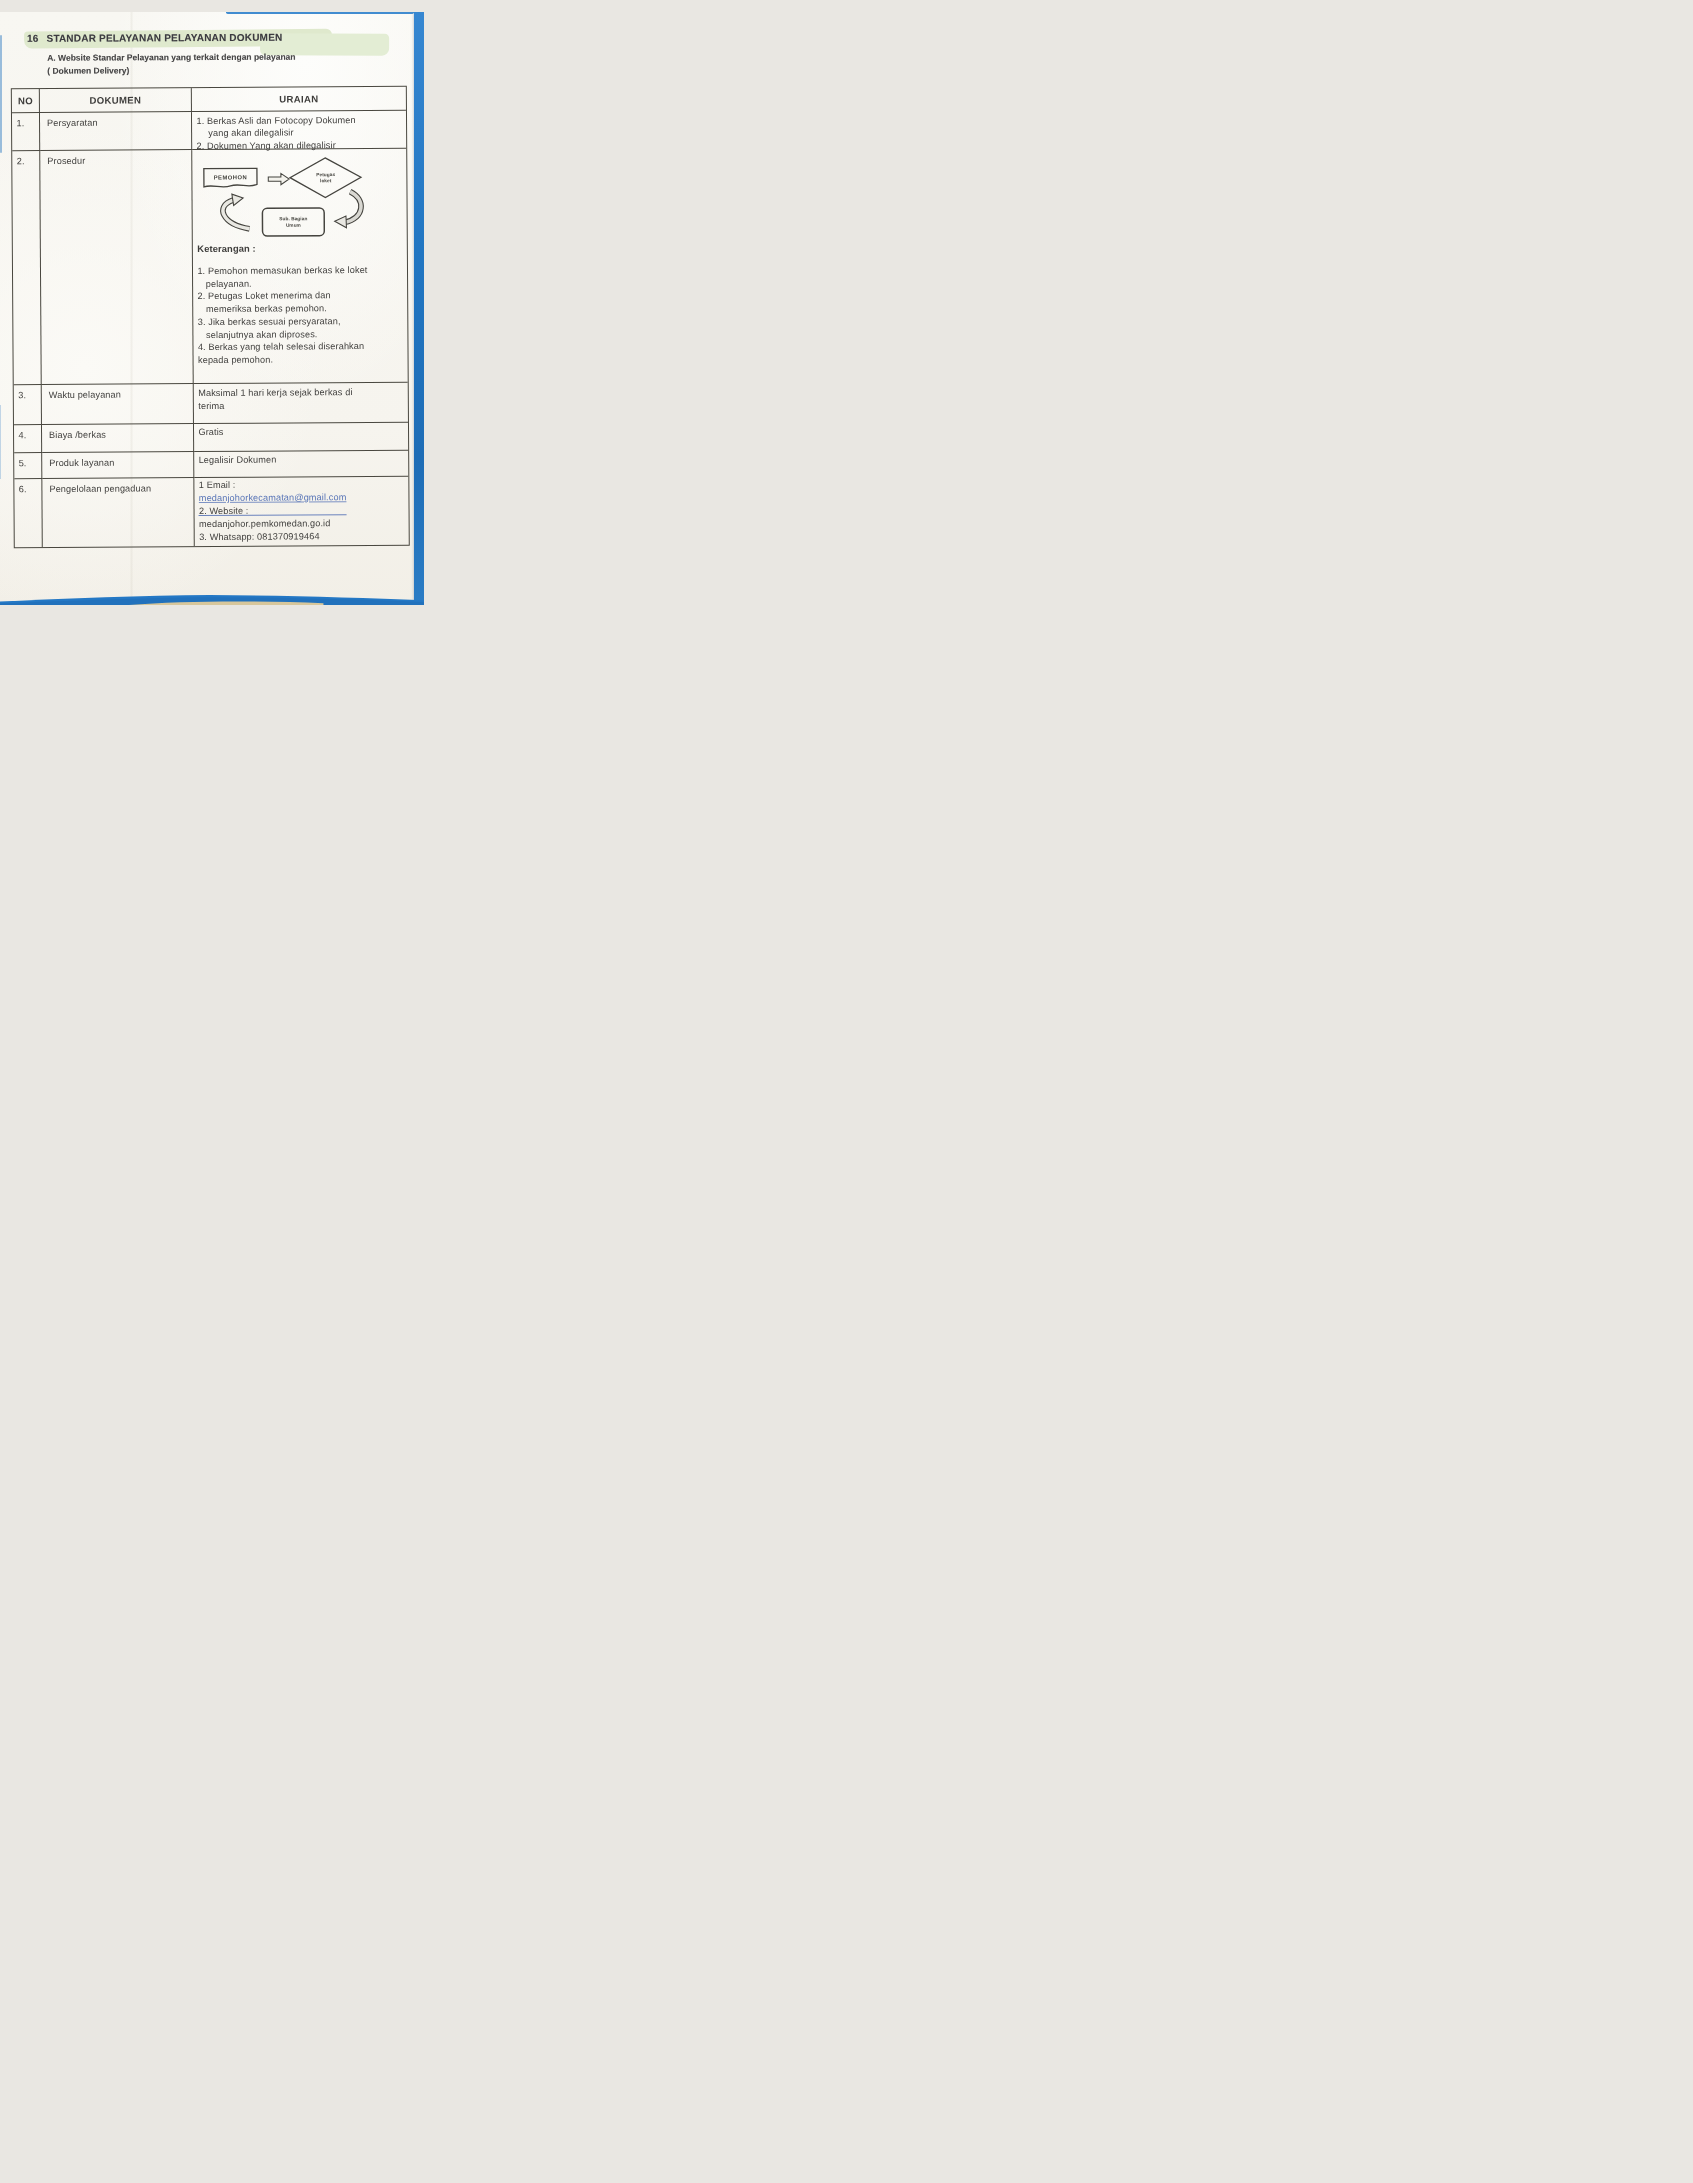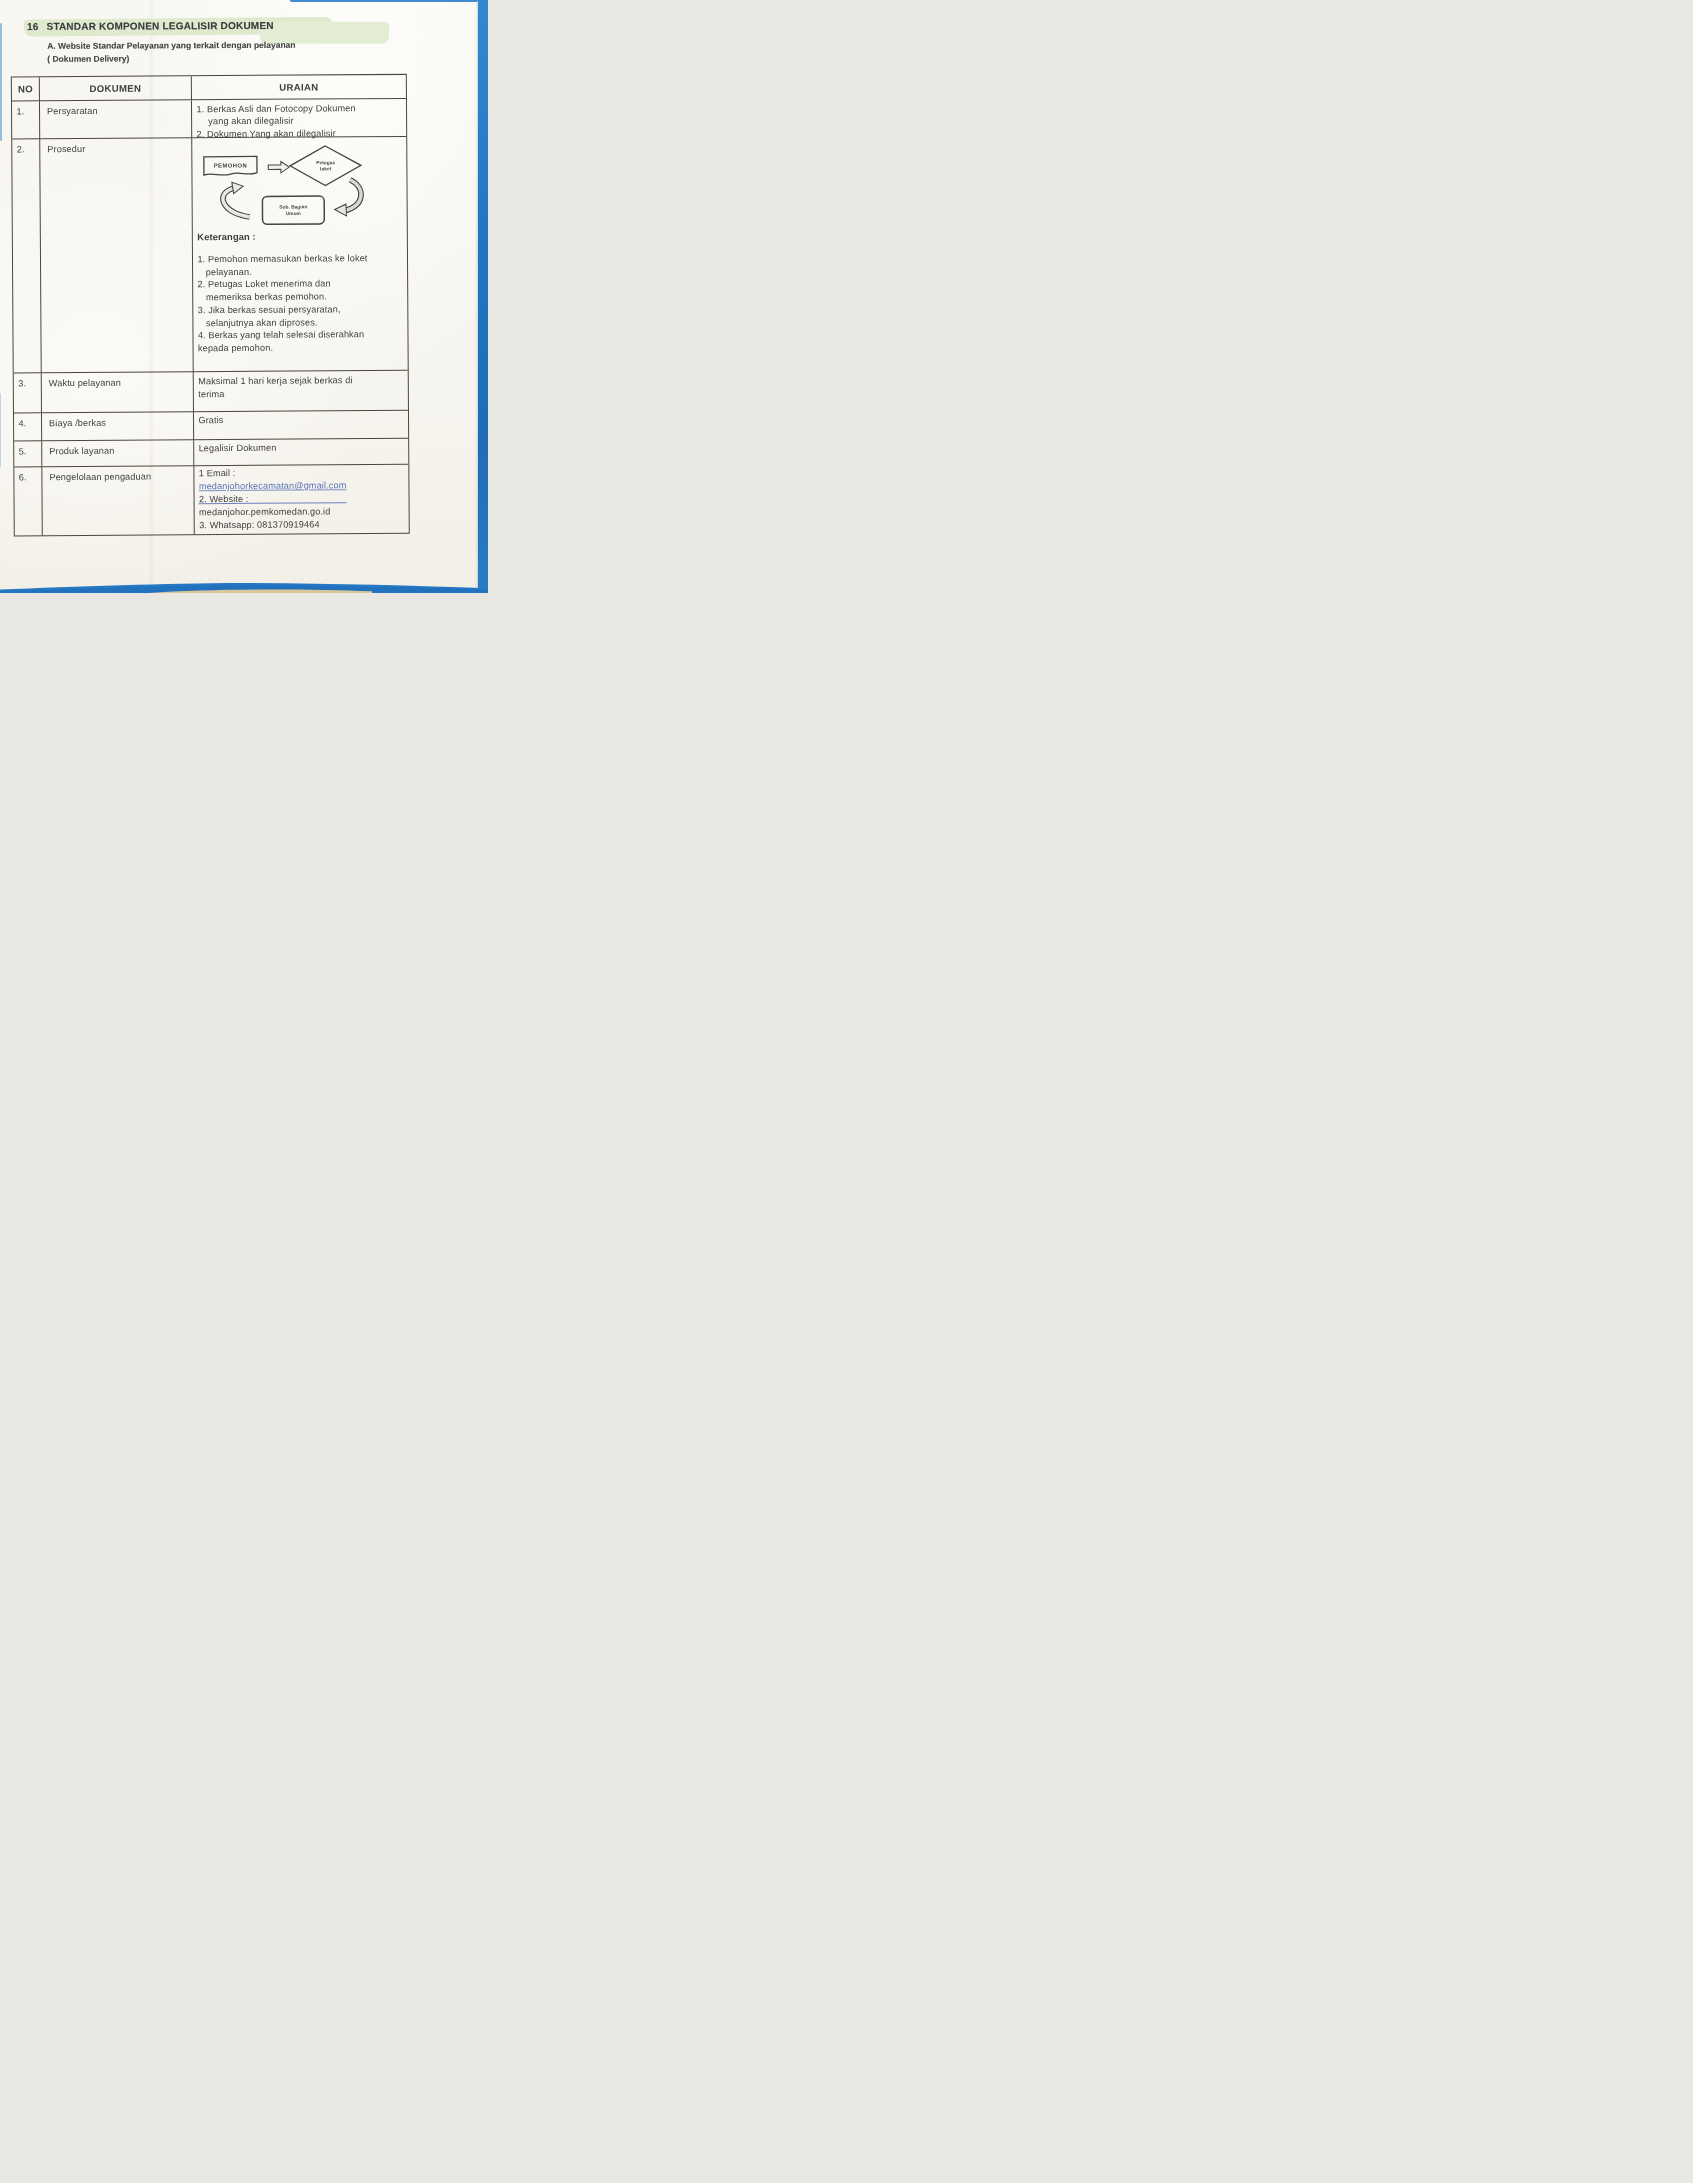--- a/index.html
+++ b/index.html
@@ -1,23 +1,24 @@
 <!DOCTYPE html>
 <html style="font-size:7px"><head>
 <meta charset="utf-8">
 <style>
   html,body{margin:0;padding:0;background:#e9e7e2;}
   .scan{
-    position:relative;width:488px;height:593px;overflow:hidden;
+    position:relative;width:424px;height:593px;overflow:hidden;
     font-family:"Liberation Sans",sans-serif;color:#3e3d3b;
     background:
       linear-gradient(90deg, rgba(200,195,182,0) 30.6%, rgba(190,185,170,.16) 31%, rgba(200,195,182,0) 31.5%),
       radial-gradient(ellipse at 72% 8%, #fdfdfb 0%, rgba(253,253,251,0) 45%),
       radial-gradient(ellipse at 20% 60%, #fbfaf6 0%, rgba(251,250,246,0) 50%),
       linear-gradient(180deg,#f8f7f2 0%,#f6f4ee 70%,#f2efe7 100%);
+    margin-top: 12px;
   }
   .content{position:absolute;inset:0;transform:rotate(-0.25deg);transform-origin:50% 40%;}
 
   
   .edge-right{position:absolute;right:0;top:0;width:9.6px;height:100%;
     background:linear-gradient(180deg,#3687d1 0%,#2176c2 40%,#1e6db6 75%,#2a7cc5 100%);
     box-shadow:-1.7px 0 2.6px -1.3px rgba(120,140,160,.5);}
   .edge-top{position:absolute;top:0;right:9.6px;width:188px;height:2.2px;background:#3182cc;border-radius:0 0 1.7px 1.7px;opacity:.92;}
   .edge-left-a{position:absolute;left:0;top:23px;width:1.7px;height:118px;background:#4a8cc9;opacity:.55;border-radius:1.3px;}
   .edge-left-b{position:absolute;left:0;top:393px;width:1.3px;height:74px;background:#4a8cc9;opacity:.32;}
@@ -66,21 +67,21 @@
 
 <div class="scan">
 
   <div class="content">
 
     <div class="hl hl1"></div>
     <div class="hl hl2"></div>
 
     <div class="title-row">
       <span>16</span>
-      <span>STANDAR KOMPONEN LEGALISIR DOKUMEN</span>
+      <span>STANDAR PELAYANAN PELAYANAN DOKUMEN</span>
     </div>
 
     <div class="subtitle">
       <div>A. Website Standar Pelayanan yang terkait dengan pelayanan</div>
       <div>( Dokumen Delivery)</div>
     </div>
 
     <div class="doc-table">
 
       <div class="cell th bR">NO</div>

